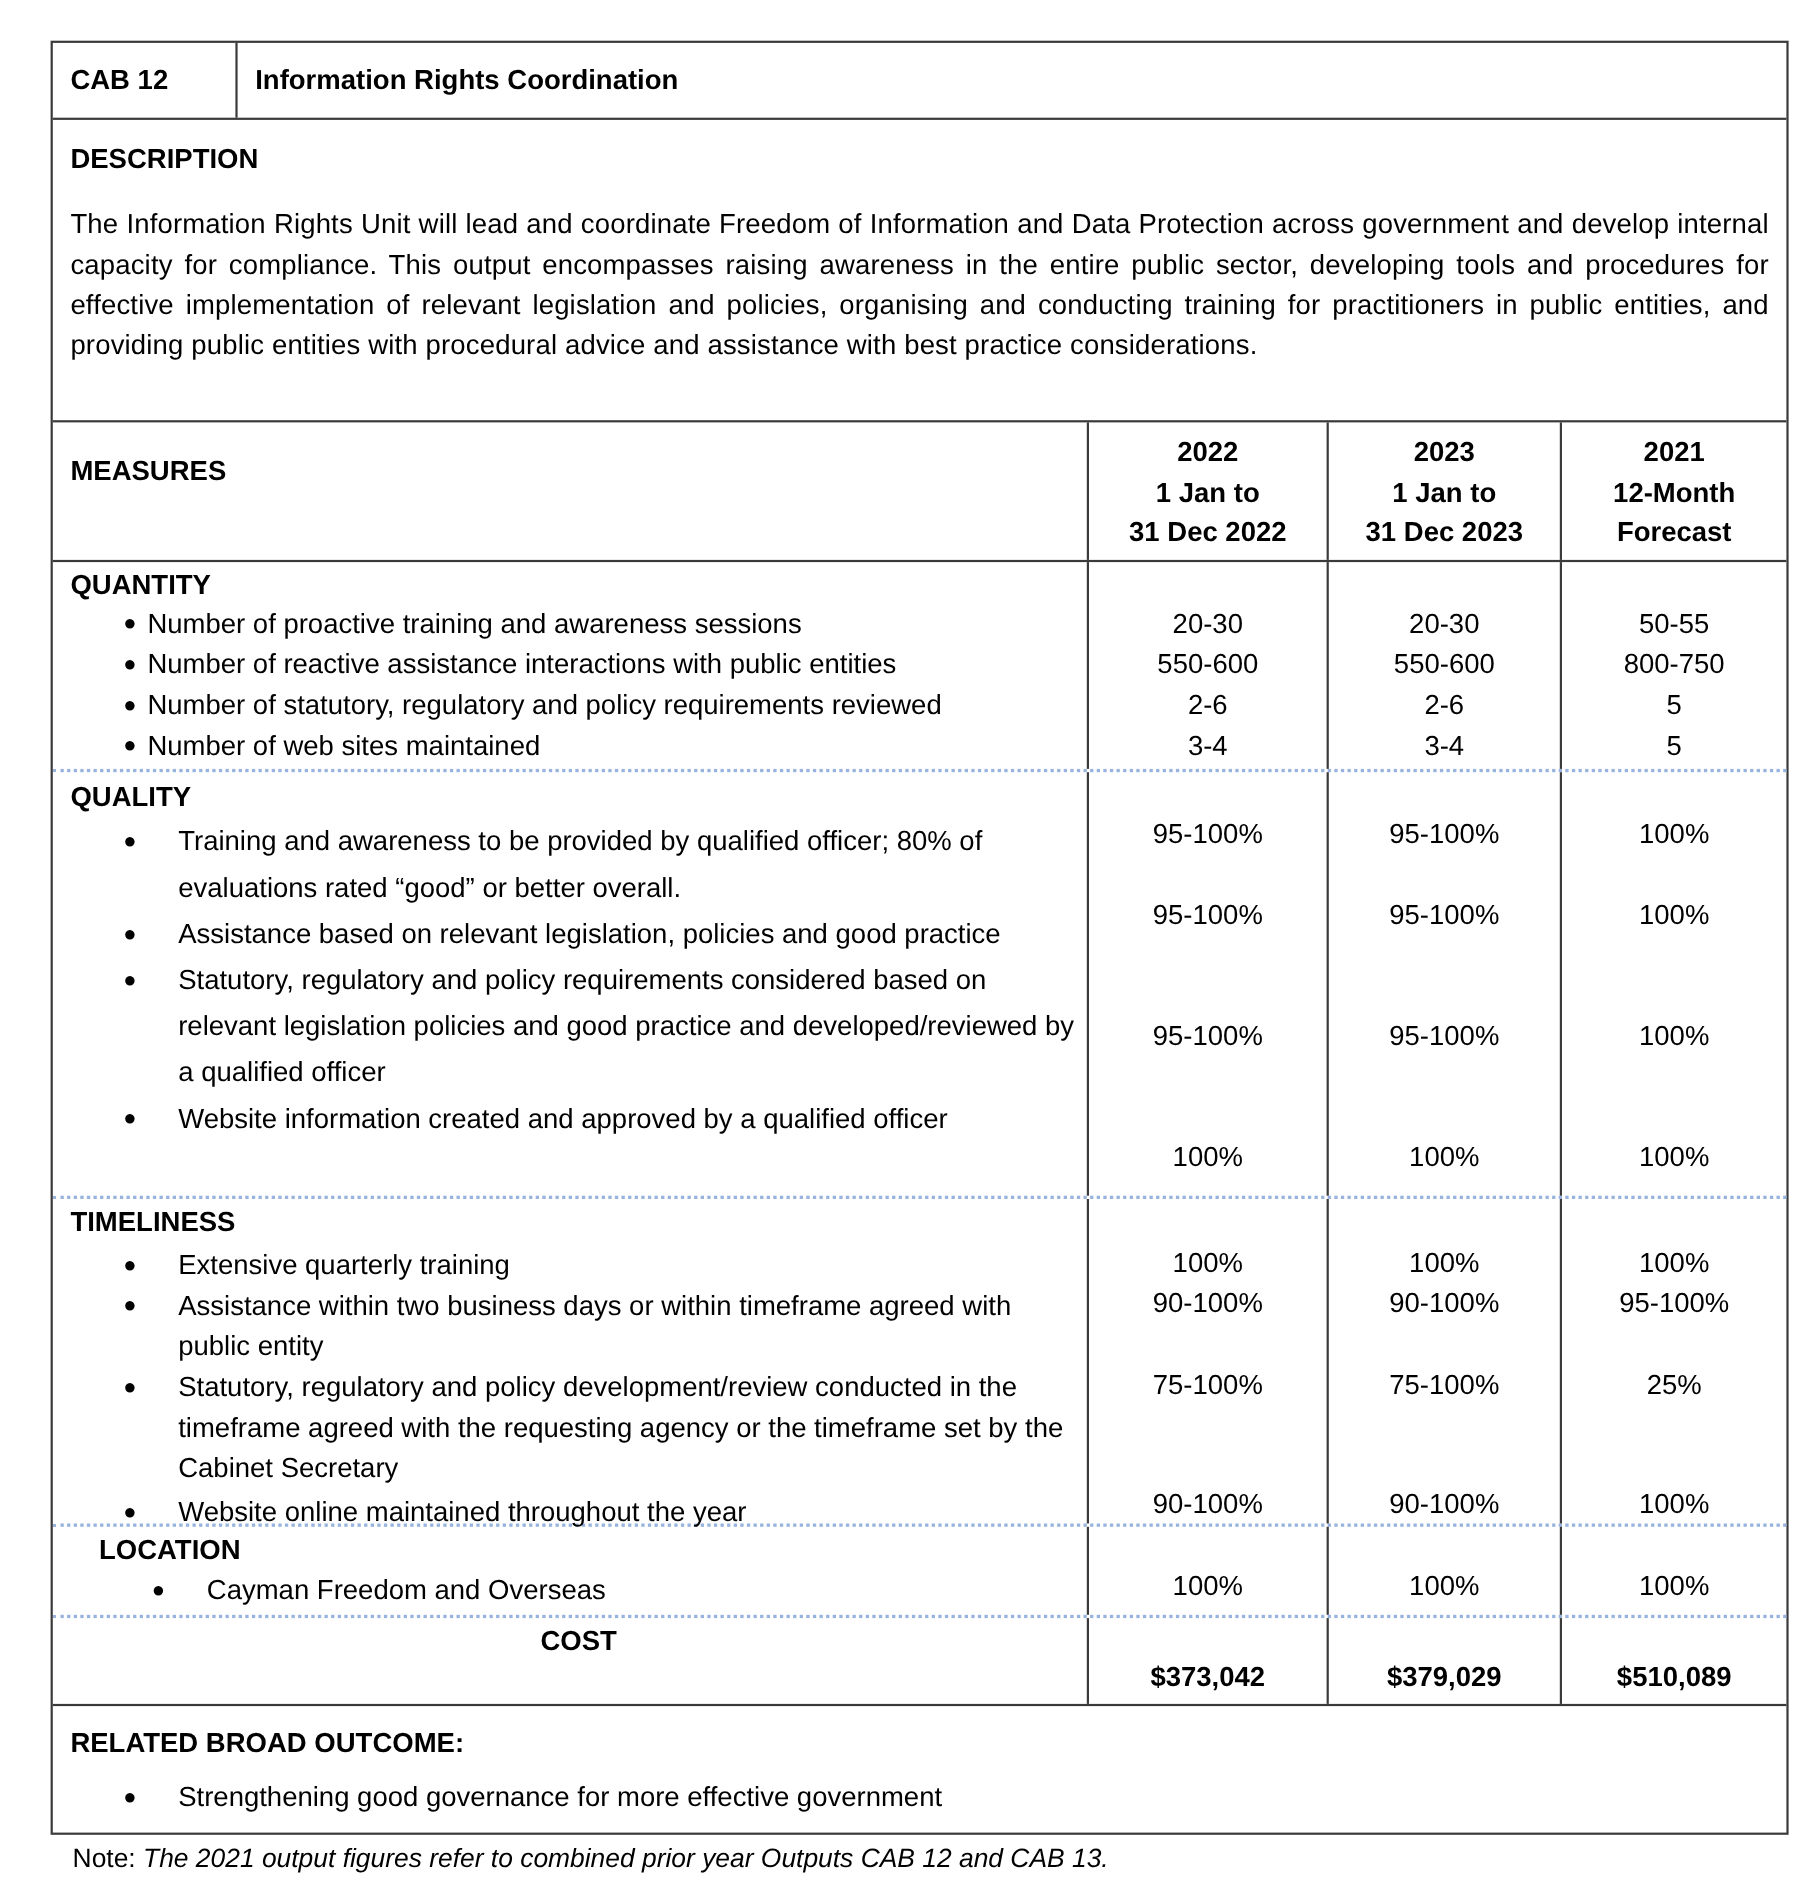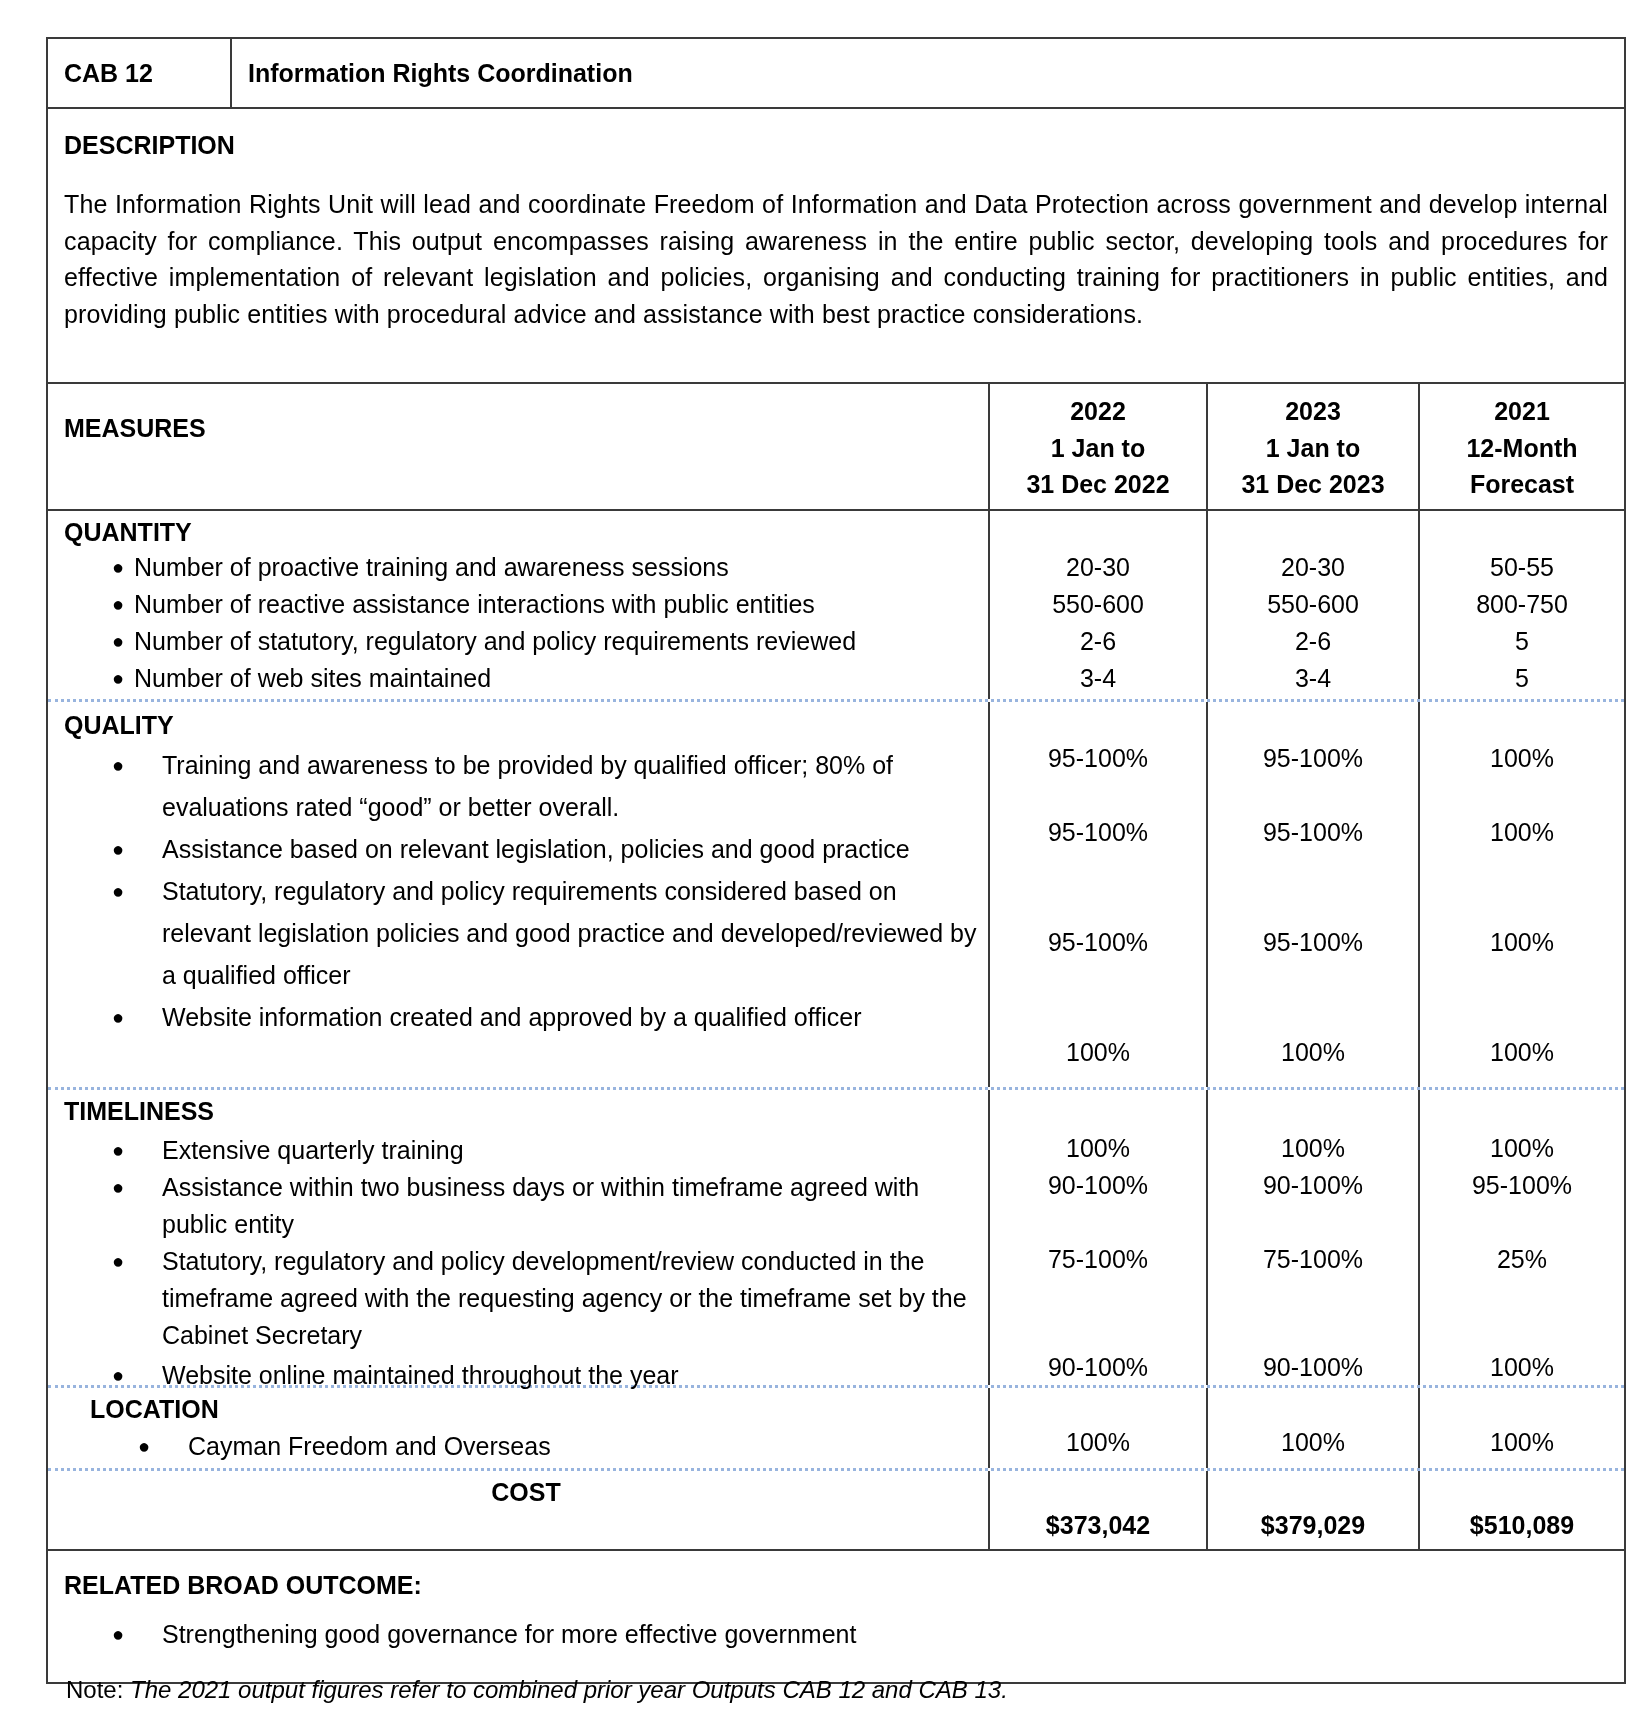--- a/index.html
+++ b/index.html
@@ -8,21 +8,21 @@
       font-family: "Liberation Sans", sans-serif; color: #000;
       font-size: 25px;
     }
     .doc {
       position: absolute; left: 46px; top: 37px; width: 1580px;
       border: 2px solid #3a3a3a; box-sizing: border-box;
     }
     .b { font-weight: bold; }
     
     .hdr { display: flex; height: 68px; border-bottom: 2px solid #3a3a3a; }
-    .hdr .code { width: 184px; border-right: 2px solid #3a3a3a; padding-left: 16px; display: flex; align-items: center; box-sizing: border-box; }
+    .hdr .code { width: 168px; border-right: 2px solid #3a3a3a; padding-left: 16px; display: flex; align-items: center; box-sizing: border-box; }
     .hdr .title { flex: 1; padding-left: 16px; display: flex; align-items: center; }
     
     .desc { padding: 22px 16px 18px 16px; border-bottom: 2px solid #3a3a3a; height: 275px; box-sizing: border-box; }
     .desc h3 { margin: 0 0 26px 0; font-size: 25px; }
     .desc p { margin: 0; text-align: justify; line-height: 36.5px; letter-spacing: 0.15px; }
     
     .grid { position: relative; }
     .cols { display: flex; }
     .c0 { width: 940px; box-sizing: border-box; }
     .c1 { width: 218px; border-left: 2px solid #3a3a3a; box-sizing: border-box; }
@@ -36,21 +36,21 @@
     .sec .c0 { padding-left: 16px; }
     .sec-title { font-weight: bold; line-height: 34px; }
     .qitem { display: flex; line-height: 37px; }
     .qitem .bul { width: 70px; padding-left: 48px; box-sizing: border-box; font-size: 20px; }
     .item { display: flex; }
     .item .bul { width: 98px; padding-left: 48px; box-sizing: border-box; font-size: 20px; flex-shrink: 0; }
     .item .txt { flex: 1; padding-right: 10px; }
     .val { position: absolute; text-align: center; width: 100%; left: 0; }
     .vc { position: relative; }
     .cost-val { font-weight: bold; }
-    .outcome { padding: 20px 16px 0 16px; height: 133px; box-sizing: border-box; border-top: 2px solid #3a3a3a; }
+    .outcome { padding: 20px 16px 0 16px; height: 117px; box-sizing: border-box; border-top: 2px solid #3a3a3a; }
     .outcome h3 { margin: 0 0 16px 0; font-size: 25px; }
     .note { position: absolute; left: 66px; top: 1676px; font-size: 24px; }
     .note i { font-style: italic; }
   </style>
 </head>
 <body>
 
 <div class="doc">
 
   <div class="hdr">

